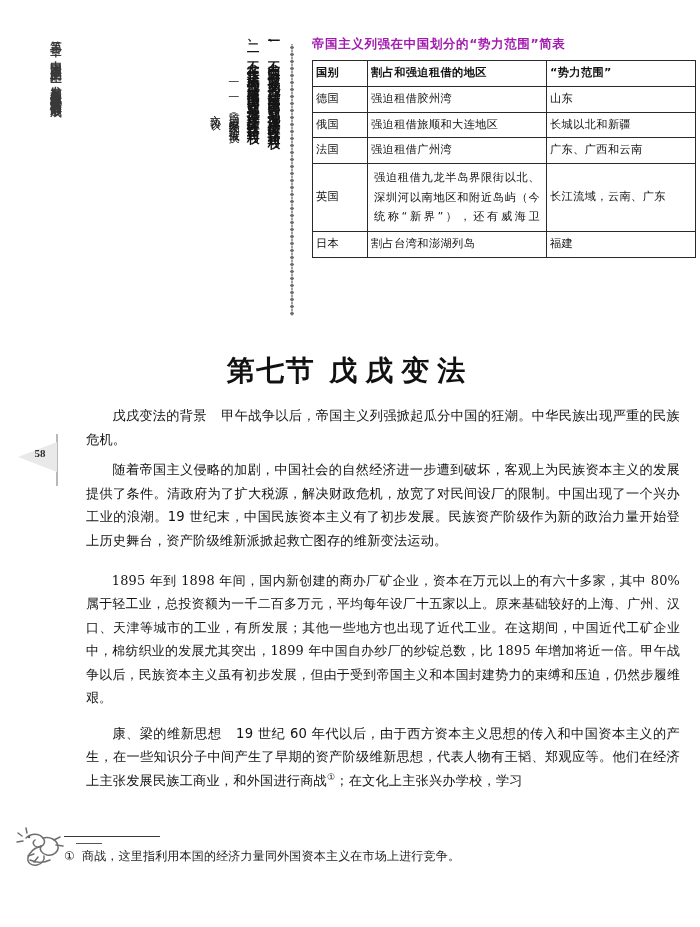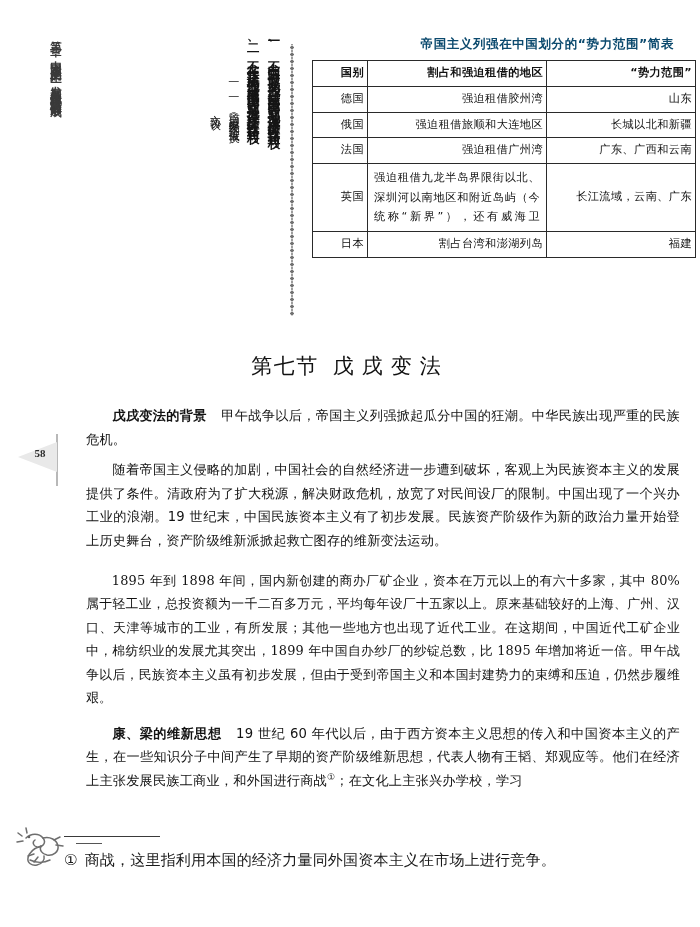--- a/index.html
+++ b/index.html
@@ -131,35 +131,35 @@
   
   .table-wrap {
     position: absolute;
     left: 312px;
     top: 36px;
     width: 362px;
   }
   .table-title {
     font-size: 12.5px;
     font-weight: 700;
-    text-align: right;
+    text-align: left;
     letter-spacing: .6px;
     margin-bottom: 7px;
-    color: #0c4a6e;
+    color: #a21caf;
   }
   table.sphere {
     border-collapse: collapse;
     width: 362px;
     table-layout: fixed;
     border: 1.6px solid #111;
   }
   table.sphere td {
     border: 1px solid #2a2a2a;
     font-size: 11.2px;
-    text-align: right;
+    text-align: left;
     vertical-align: middle;
     padding: 4px 3px;
     letter-spacing: .4px;
     line-height: 1.5;
     color: #111;
   }
   table.sphere td.c-country { width: 48px; }
   table.sphere td.c-area    { width: 172px; }
   table.sphere td.c-sphere  { width: 142px; }
   table.sphere tr.head td { font-weight: 700; }
@@ -170,22 +170,22 @@
     line-height: 1.75;
   }
 
   
   .section-heading {
     position: absolute;
     left: 0;
     top: 352px;
     width: 700px;
     text-align: center;
-    font-size: 21px;
-    font-weight: 400;
+    font-size: 28px;
+    font-weight: 700;
     letter-spacing: 5px;
     color: #111;
   }
   .section-heading .no { letter-spacing: 1.5px; }
   .section-heading .name { letter-spacing: 8px; margin-left: 14px; }
 
   
   .body-col {
     position: absolute;
     left: 86px;
@@ -195,21 +195,21 @@
   p.para {
     margin: 0 0 7px 0;
     font-size: 13.2px;
     line-height: 1.78;
     text-align: justify;
     text-indent: 2em;
     letter-spacing: .2px;
     color: #131313;
   }
   p.para .lead {
-    font-weight: 700;
+    font-weight: 400;
     margin-right: 1.1em;
   }
   p.para.kai {
     font-family: "DejaVu Serif", "Liberation Serif", serif;
     font-size: 12.9px;
     line-height: 1.82;
     margin-top: 17px;
     margin-bottom: 11px;
   }
   p.para.spaced { margin-top: 12px; }
@@ -226,24 +226,25 @@
     top: 836px;
     width: 600px;
   }
   .footnote .rule {
     width: 96px;
     height: 1.4px;
     background: #3a3a3a;
     margin-bottom: 11px;
   }
   .footnote .line {
-    font-size: 15px;
+    font-size: 12px;
     line-height: 1.6;
     color: #1a1a1a;
     letter-spacing: .2px;
+    font-family: Liberation Mono, monospace;
   }
   .footnote .marker { margin-right: 7px; }
 
   
   .dragon {
     position: absolute;
     left: 14px;
     top: 824px;
     width: 62px;
     height: 44px;

